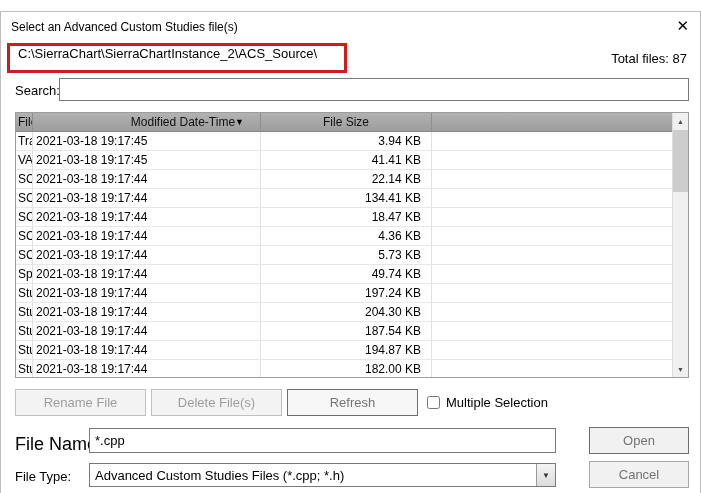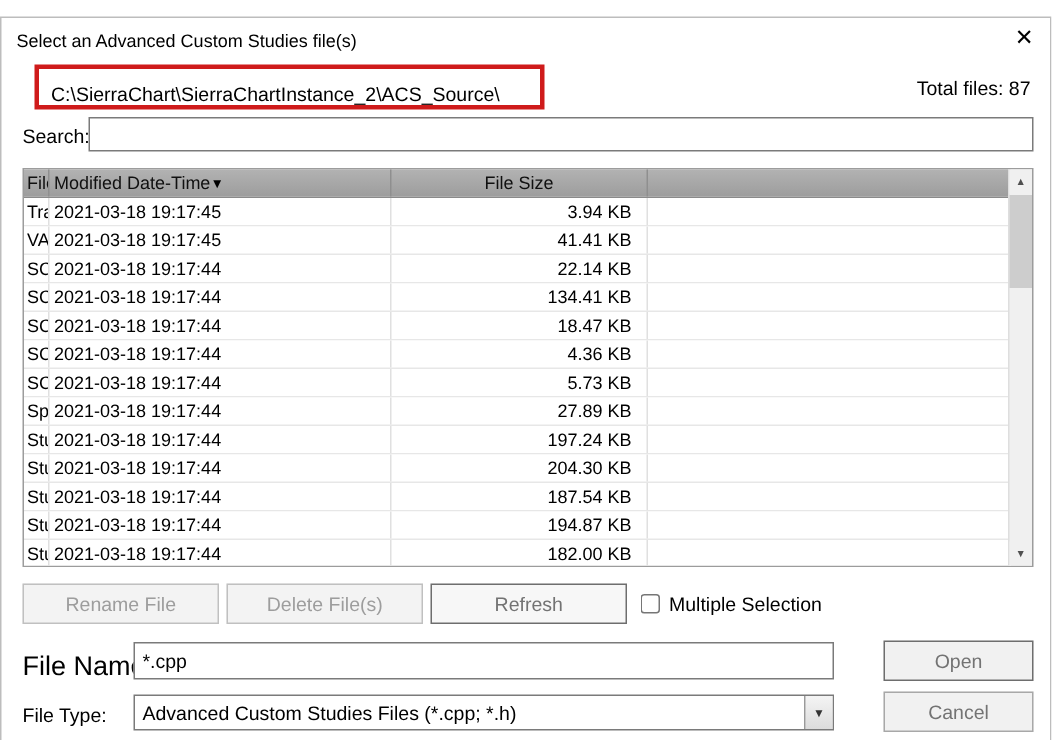--- a/index.html
+++ b/index.html
@@ -3,32 +3,32 @@
 <meta charset="utf-8">
 <style>
   * { margin:0; padding:0; box-sizing:border-box; }
   html,body { background:#ffffff; }
   body { font-family:"Liberation Sans", sans-serif; }
   .dialog { position:relative; width:701px; height:493px; background:#ffffff; border:1px solid #bdbdbd; overflow:hidden; font-size:13px; color:#000;margin-top:11px; }
 
   .title { position:absolute; left:10px; top:8px; font-size:12px; color:#000; }
   .close { position:absolute; right:11px; top:5px; font-size:15px; color:#000; cursor:pointer; line-height:18px; }
 
-  .path-annotation { position:absolute; left:22px; top:31px; width:340px; height:30px; border:3px solid #cf1b1b; display:flex; align-items:flex-end; padding-left:8px; background:transparent; }
+  .path-annotation { position:absolute; left:6px; top:31px; width:340px; height:30px; border:3px solid #cf1b1b; display:flex; align-items:flex-start; padding-left:8px; background:transparent; }
   .path { font-size:13px; white-space:nowrap; }
   .total-files { position:absolute; right:13px; top:39px; font-size:13px; }
 
   .search-label { position:absolute; left:14px; top:71px; font-size:13px; }
   .search-input { position:absolute; left:58px; top:66px; width:630px; height:23px; border:1px solid #7a7a7a; font:13px "Liberation Sans", sans-serif; padding:0 4px; background:#fff; }
 
   .table { position:absolute; left:14px; top:100px; width:674px; height:266px; border:1px solid #9c9c9c; background:#fff; }
   .thead { position:absolute; left:0; top:0; width:658px; height:19px; background:linear-gradient(#b2b2b2,#9d9d9d); display:flex; border-bottom:1px solid #8a8a8a; }
   .th { font-size:12px; color:#101010; display:flex; align-items:center; overflow:hidden; white-space:nowrap; border-right:1px solid #8f8f8f; }
   .th-file { width:17px; padding-left:2px; }
-  .th-date { width:228px; padding-left:3px; justify-content:flex-start; padding-right:16px; }
+  .th-date { width:228px; padding-left:3px; justify-content:flex-end; padding-right:16px; }
   .th-size { width:171px; justify-content:center; }
   .th-extra { flex:1; border-right:none; }
   .sort { font-size:9px; color:#000; }
 
   .tbody { position:absolute; left:0; top:19px; width:658px; bottom:0; overflow:hidden; }
   .tr { display:flex; height:19px; border-bottom:1px solid #e7e7e7; background:#fff; cursor:default; }
   .td { font-size:12px; display:flex; align-items:center; overflow:hidden; white-space:pre; border-right:1px solid #e0e0e0; color:#000; }
   .c-file { width:17px; padding-left:2px; }
   .c-date { width:228px; padding-left:3px; }
   .c-size { width:171px; justify-content:flex-end; padding-right:10px; }
@@ -124,21 +124,21 @@
       </div>
       <div class="tr">
         <div class="td c-file">SC_</div>
         <div class="td c-date">2021-03-18 19:17:44</div>
         <div class="td c-size">5.73 KB</div>
         <div class="td c-extra"></div>
       </div>
       <div class="tr">
         <div class="td c-file">Spr</div>
         <div class="td c-date">2021-03-18 19:17:44</div>
-        <div class="td c-size">27.89 KB</div>
+        <div class="td c-size">49.74 KB</div>
         <div class="td c-extra"></div>
       </div>
       <div class="tr">
         <div class="td c-file">Stu</div>
         <div class="td c-date">2021-03-18 19:17:44</div>
         <div class="td c-size">197.24 KB</div>
         <div class="td c-extra"></div>
       </div>
       <div class="tr">
         <div class="td c-file">Stu</div>

